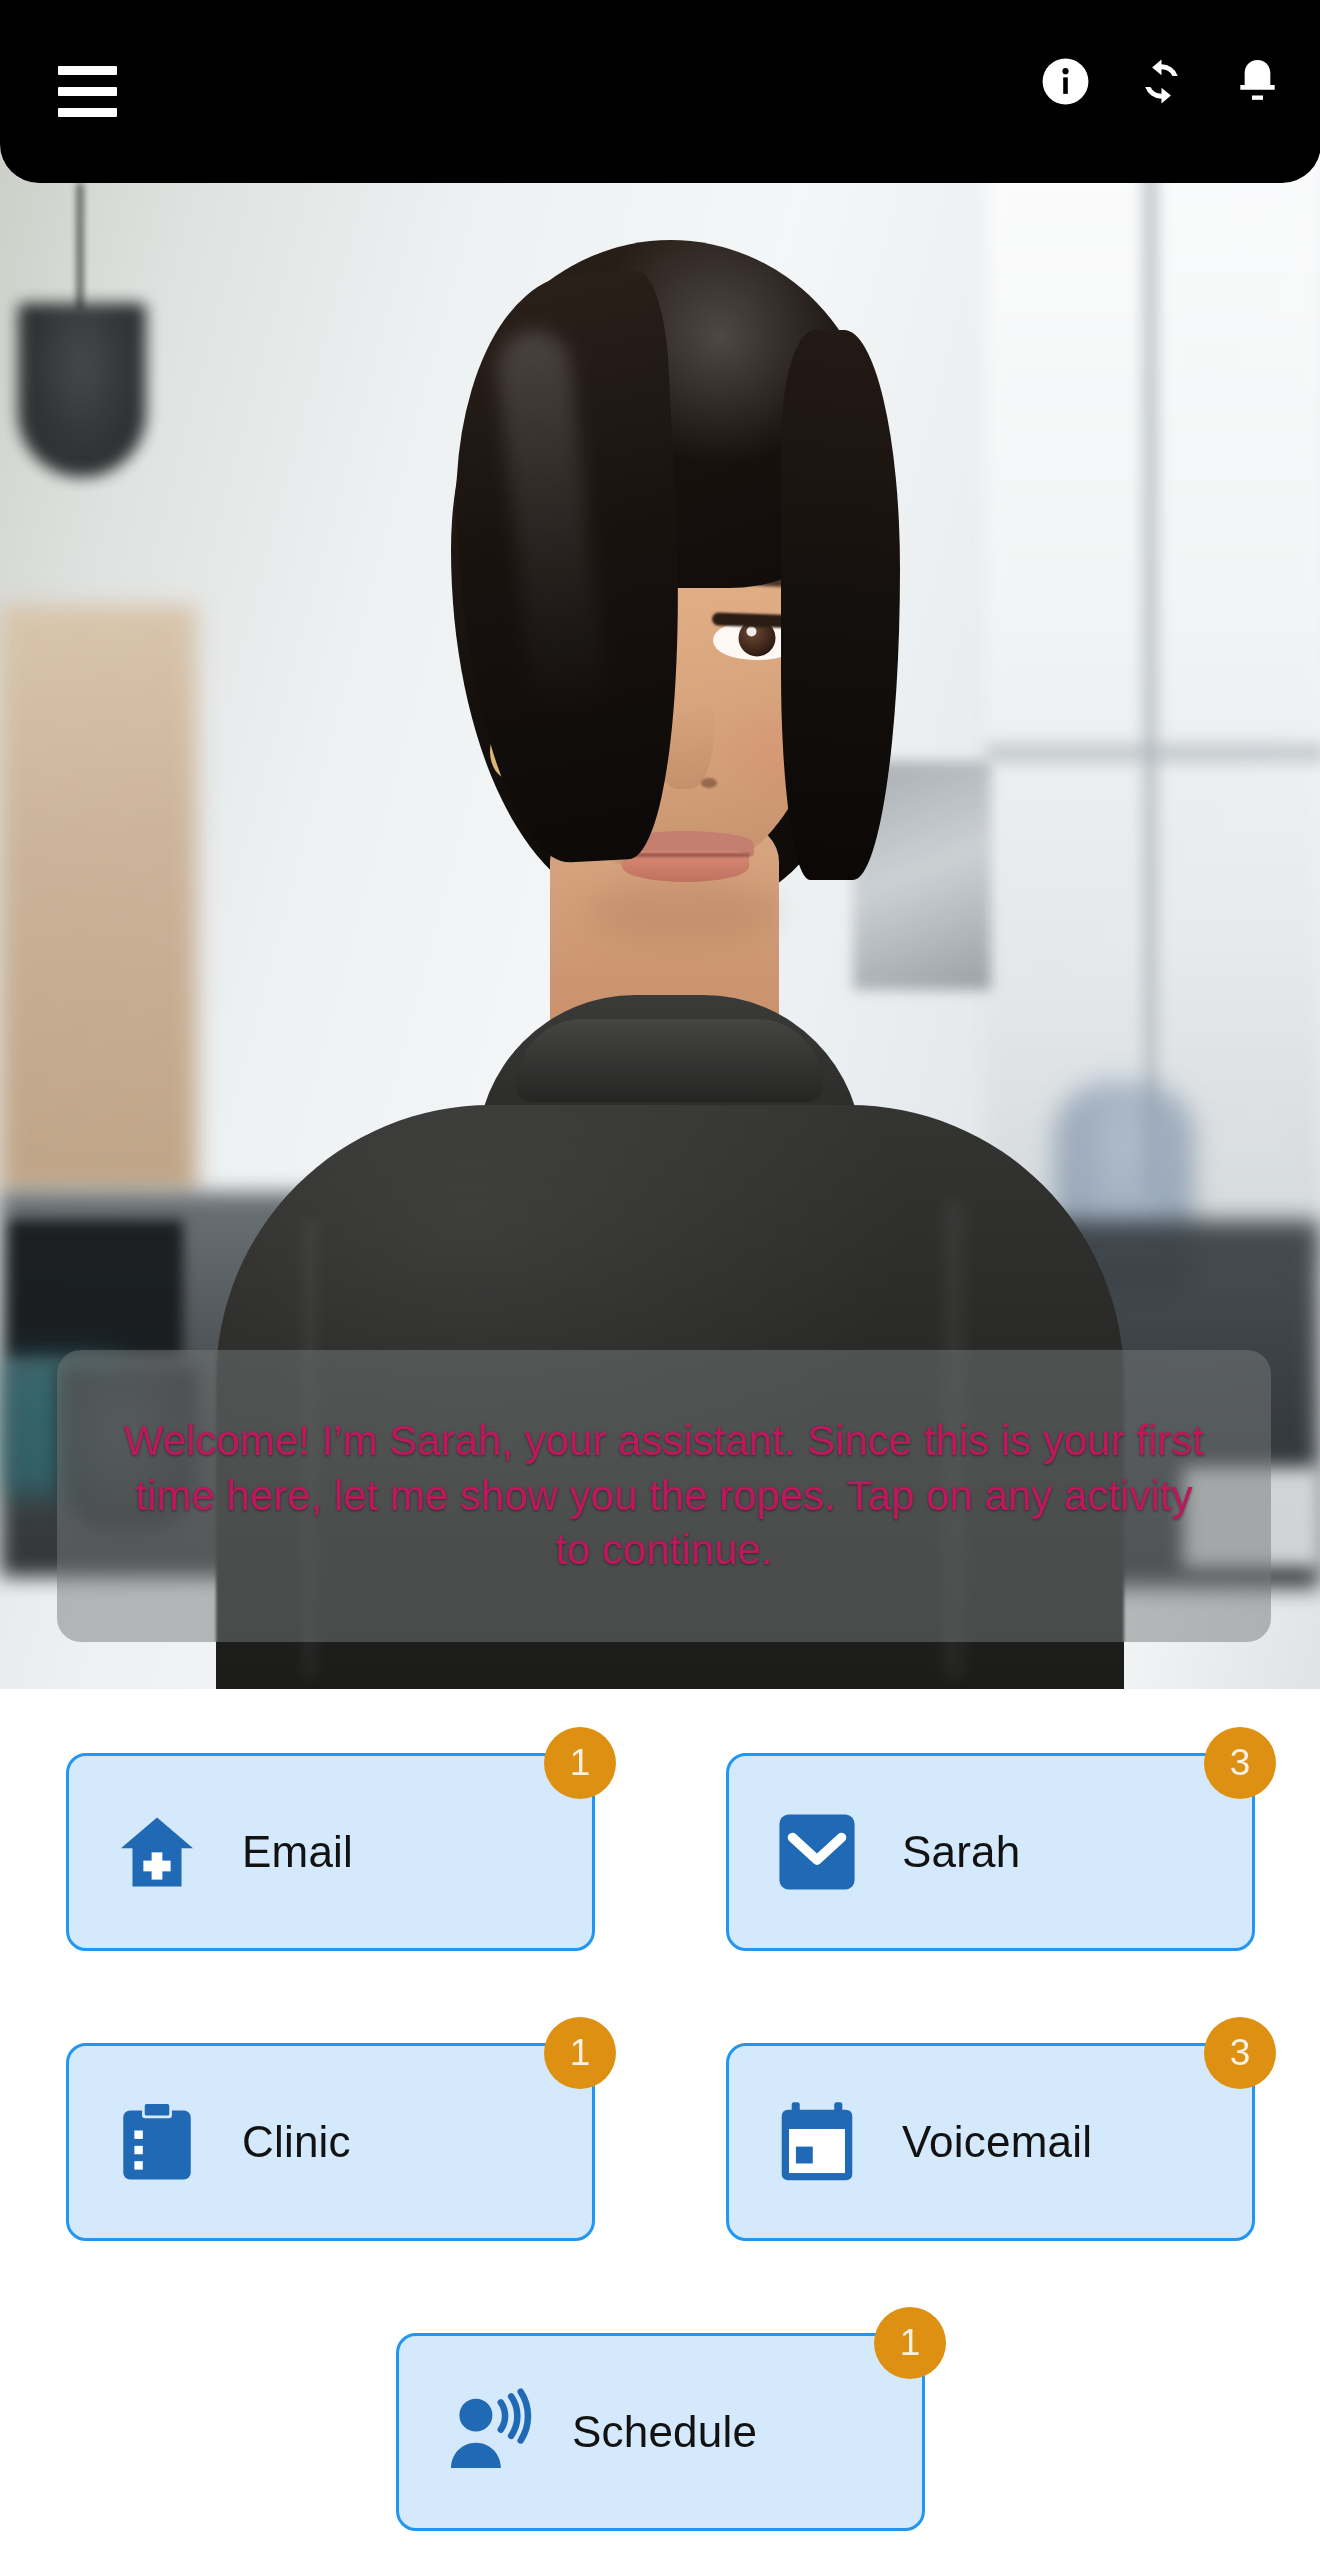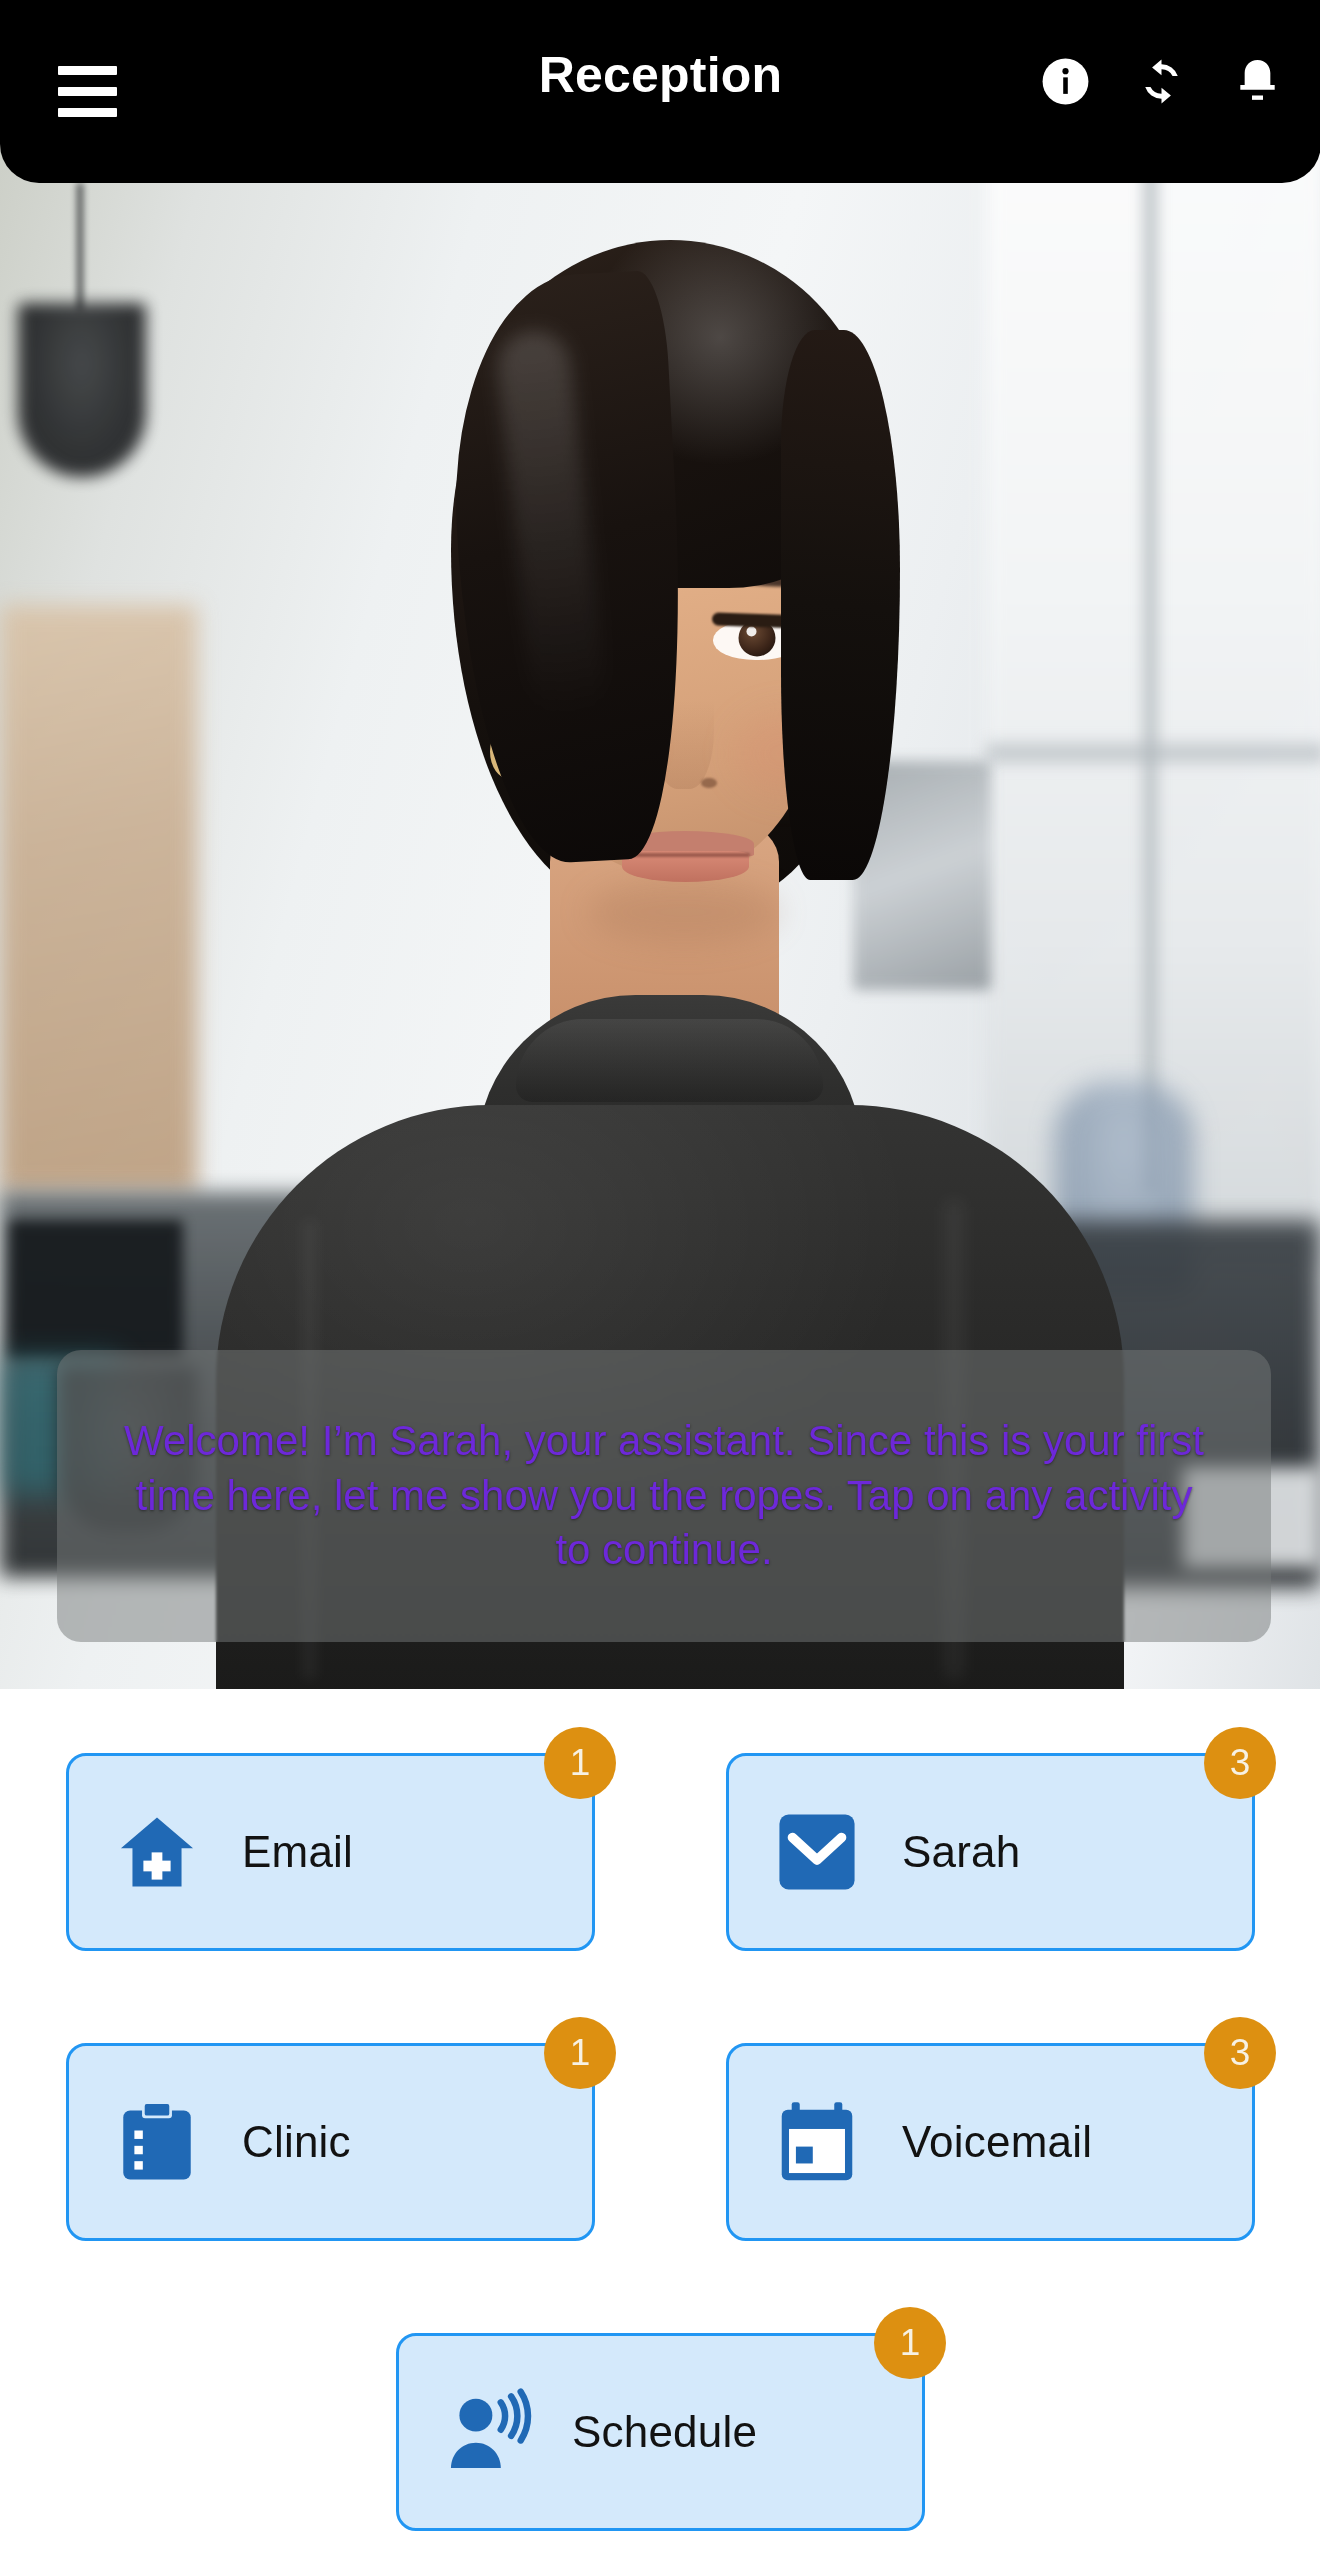--- a/index.html
+++ b/index.html
@@ -266,21 +266,21 @@
   
   .welcome{
     position:absolute; left:57px; top:1350px; width:1214px; height:292px;
     background:rgba(118,121,122,.50);
     border-radius:24px;
     display:flex; align-items:center; justify-content:center;
     z-index:20;
     backdrop-filter:blur(1.8px);
   }
   .welcome-text{
-    width:1082px; text-align:center; color:#6d28d9;
+    width:1082px; text-align:center; color:#be185d;
     font-size:42px; line-height:1.30; font-weight:400;
     text-shadow:0 0.9px 2.8px rgba(0,0,0,.45);
   }
 
   
   .activities{
     position:absolute; left:0; top:1689px; width:1321px;
     padding:64px 0 0 0;
     background:#fff;
     z-index:10;
@@ -394,21 +394,20 @@
   </div>
 
   <div class="appbar">
 
     <div class="hamburger">
       <span></span>
       <span></span>
       <span></span>
     </div>
 
-    <div class="appbar-title">Reception</div>
 
     <div class="appbar-actions">
 
       <div class="act">
         <svg width="55" height="55" viewBox="0 0 24 24" aria-hidden="true">
           <circle cx="12" cy="12" r="10" fill="#ffffff"></circle>
           <rect x="11" y="10.2" width="2" height="7.2" fill="#000000"></rect>
           <circle cx="12" cy="7.5" r="1.35" fill="#000000"></circle>
         </svg>
       </div>

